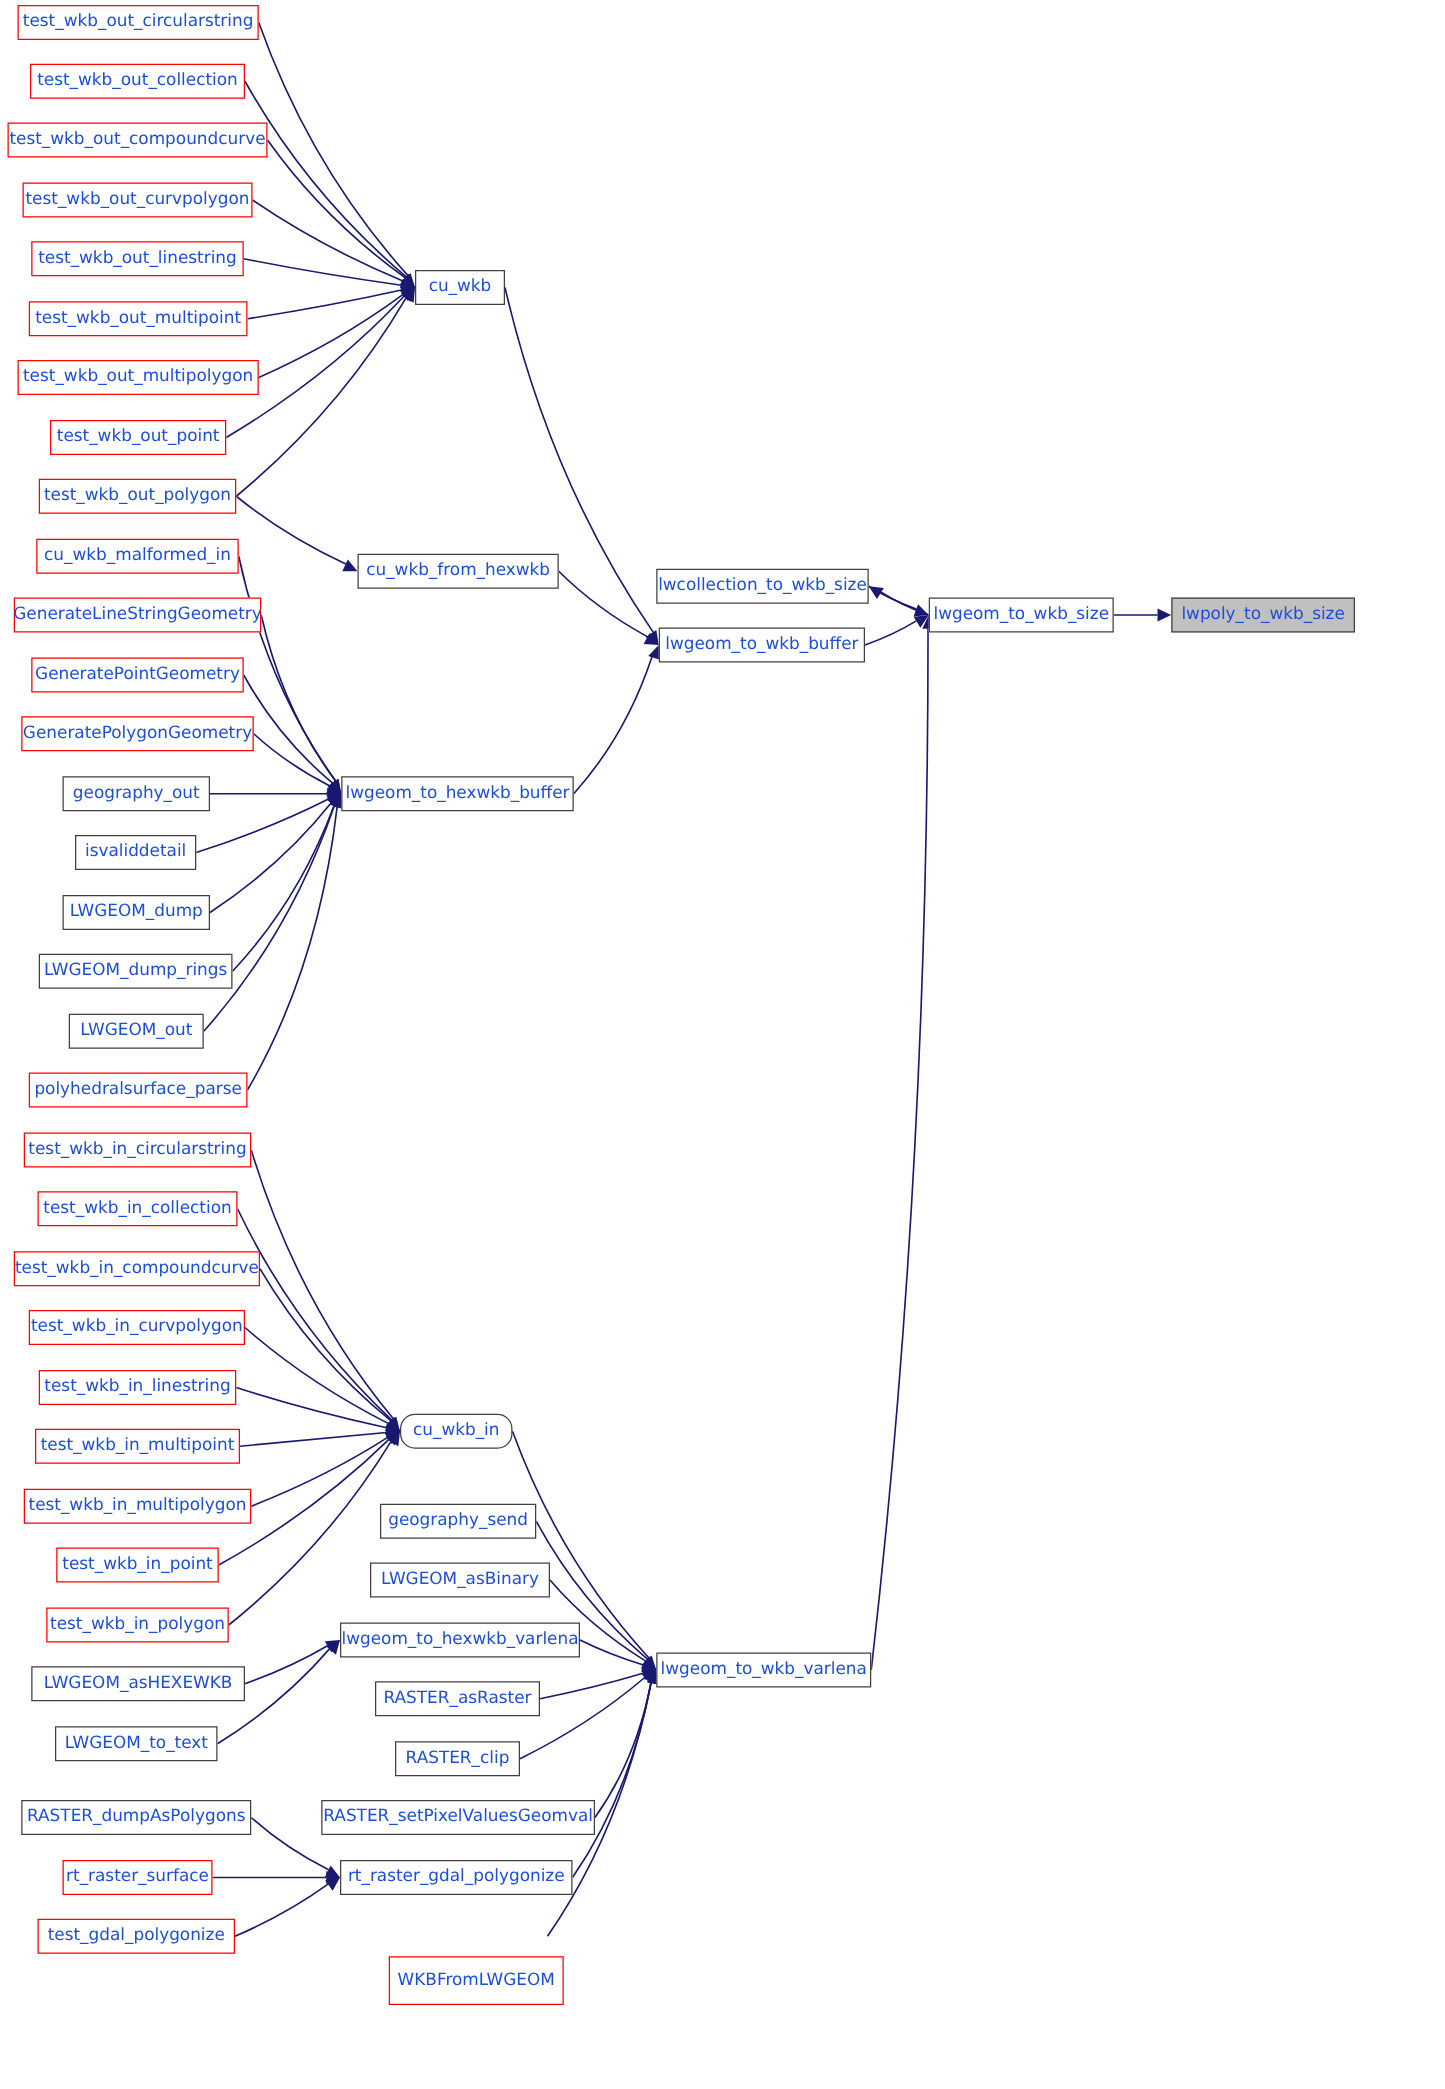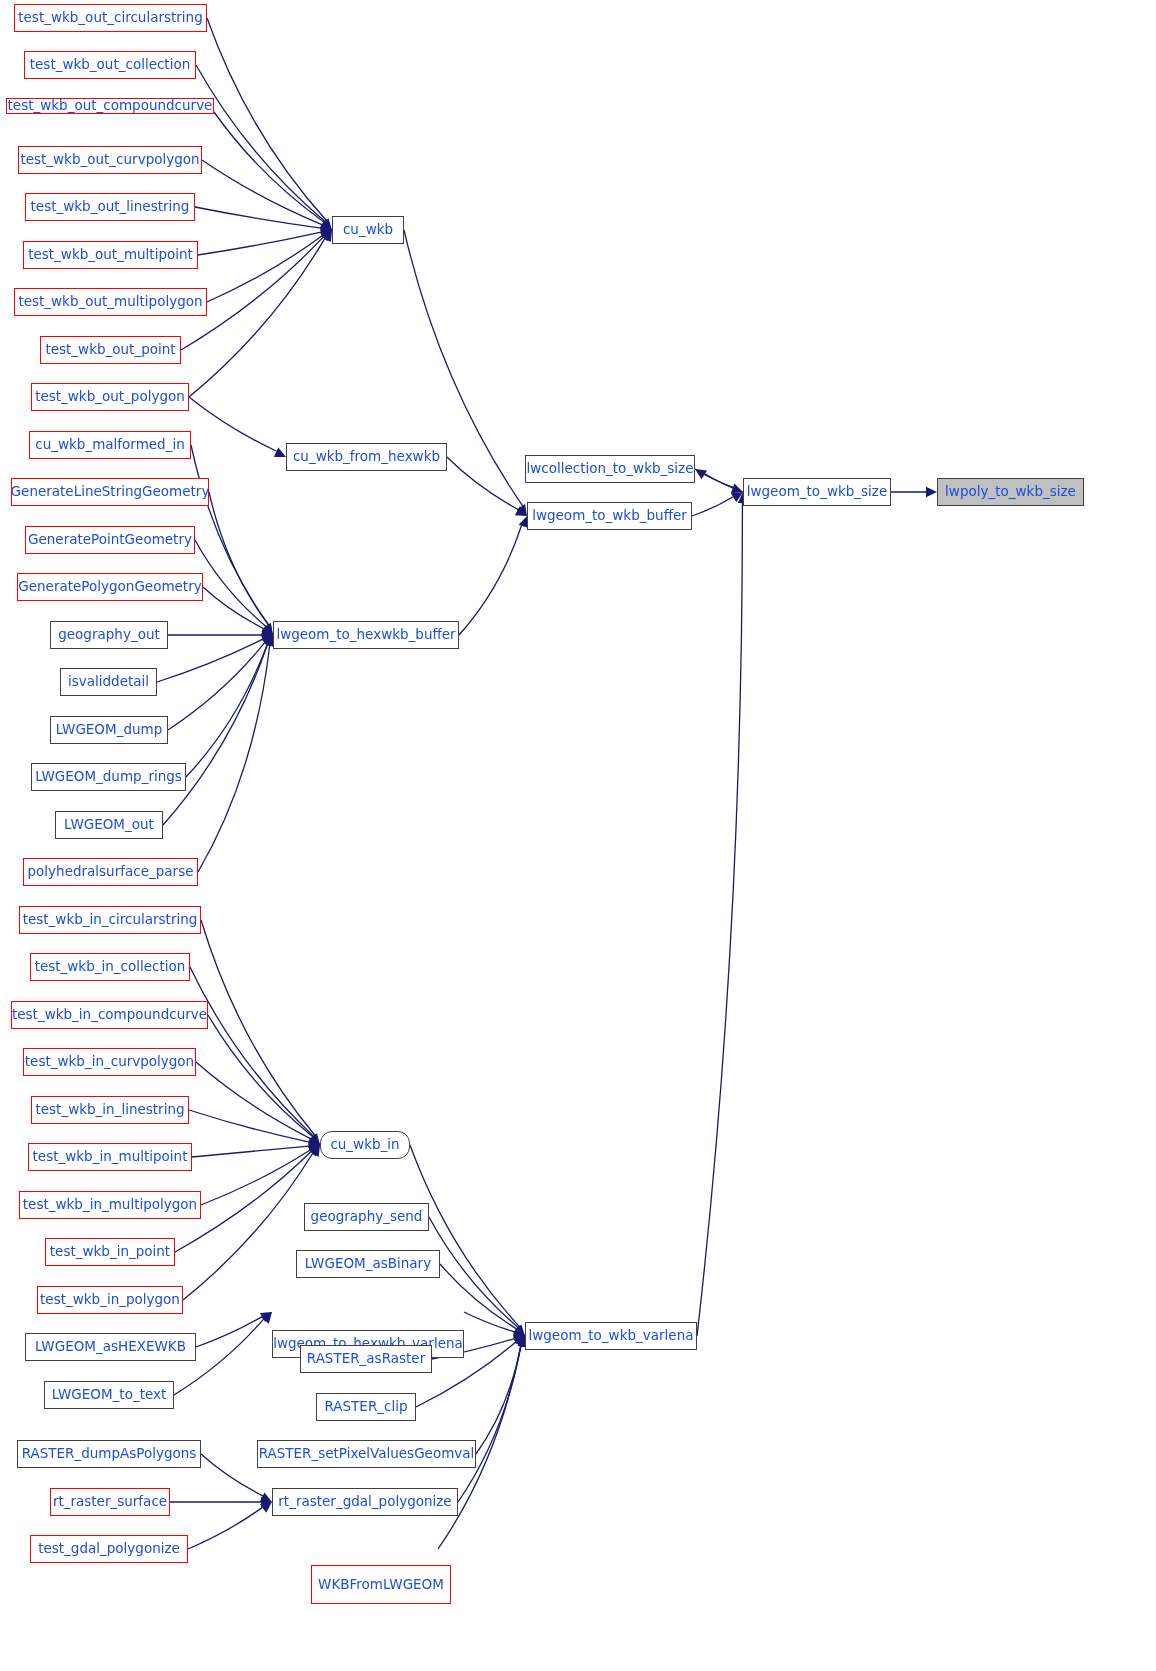--- a/index.html
+++ b/index.html
@@ -122,21 +122,21 @@
       <path d="M 697 1336 Q 742.8006812016558 937.1318492565763 742.4013624033116 502.9836985131526" fill="none" stroke="#191970" stroke-width="1.3"></path>
       <polygon points="743,492 748.2101153257926,502.9952125169067 737.8101197249213,503.00477817724413" fill="#191970"></polygon>
     </svg>
   <div id="nodes">
       <div class="node red" style="left: 14px; top: 4px; width: 193px; height: 28px;">
         <span>test_wkb_out_circularstring</span>
       </div>
       <div class="node red" style="left: 24px; top: 51px; width: 172px; height: 28px;">
         <span>test_wkb_out_collection</span>
       </div>
-      <div class="node red" style="left: 6px; top: 98px; width: 208px; height: 16px;">
+      <div class="node red" style="left: 6px; top: 98px; width: 208px; height: 28px;">
         <span>test_wkb_out_compoundcurve</span>
       </div>
       <div class="node red" style="left: 18px; top: 146px; width: 184px; height: 28px;">
         <span>test_wkb_out_curvpolygon</span>
       </div>
       <div class="node red" style="left: 25px; top: 193px; width: 170px; height: 28px;">
         <span>test_wkb_out_linestring</span>
       </div>
       <div class="node red" style="left: 23px; top: 241px; width: 175px; height: 28px;">
         <span>test_wkb_out_multipoint</span>
@@ -233,21 +233,21 @@
       </div>
       <div class="node black" style="left: 320px; top: 1131px; width: 90px; height: 28px; border-radius: 12px;">
         <span>cu_wkb_in</span>
       </div>
       <div class="node black" style="left: 304px; top: 1203px; width: 125px; height: 28px;">
         <span>geography_send</span>
       </div>
       <div class="node black" style="left: 296px; top: 1250px; width: 144px; height: 28px;">
         <span>LWGEOM_asBinary</span>
       </div>
-      <div class="node black" style="left: 272px; top: 1298px; width: 192px; height: 28px; margin-top: 32px;">
+      <div class="node black" style="left: 272px; top: 1298px; width: 192px; height: 28px;">
         <span>lwgeom_to_hexwkb_varlena</span>
       </div>
       <div class="node black" style="left: 300px; top: 1345px; width: 132px; height: 28px;">
         <span>RASTER_asRaster</span>
       </div>
       <div class="node black" style="left: 316px; top: 1393px; width: 100px; height: 28px;">
         <span>RASTER_clip</span>
       </div>
       <div class="node black" style="left: 257px; top: 1440px; width: 219px; height: 28px;">
         <span>RASTER_setPixelValuesGeomval</span>

